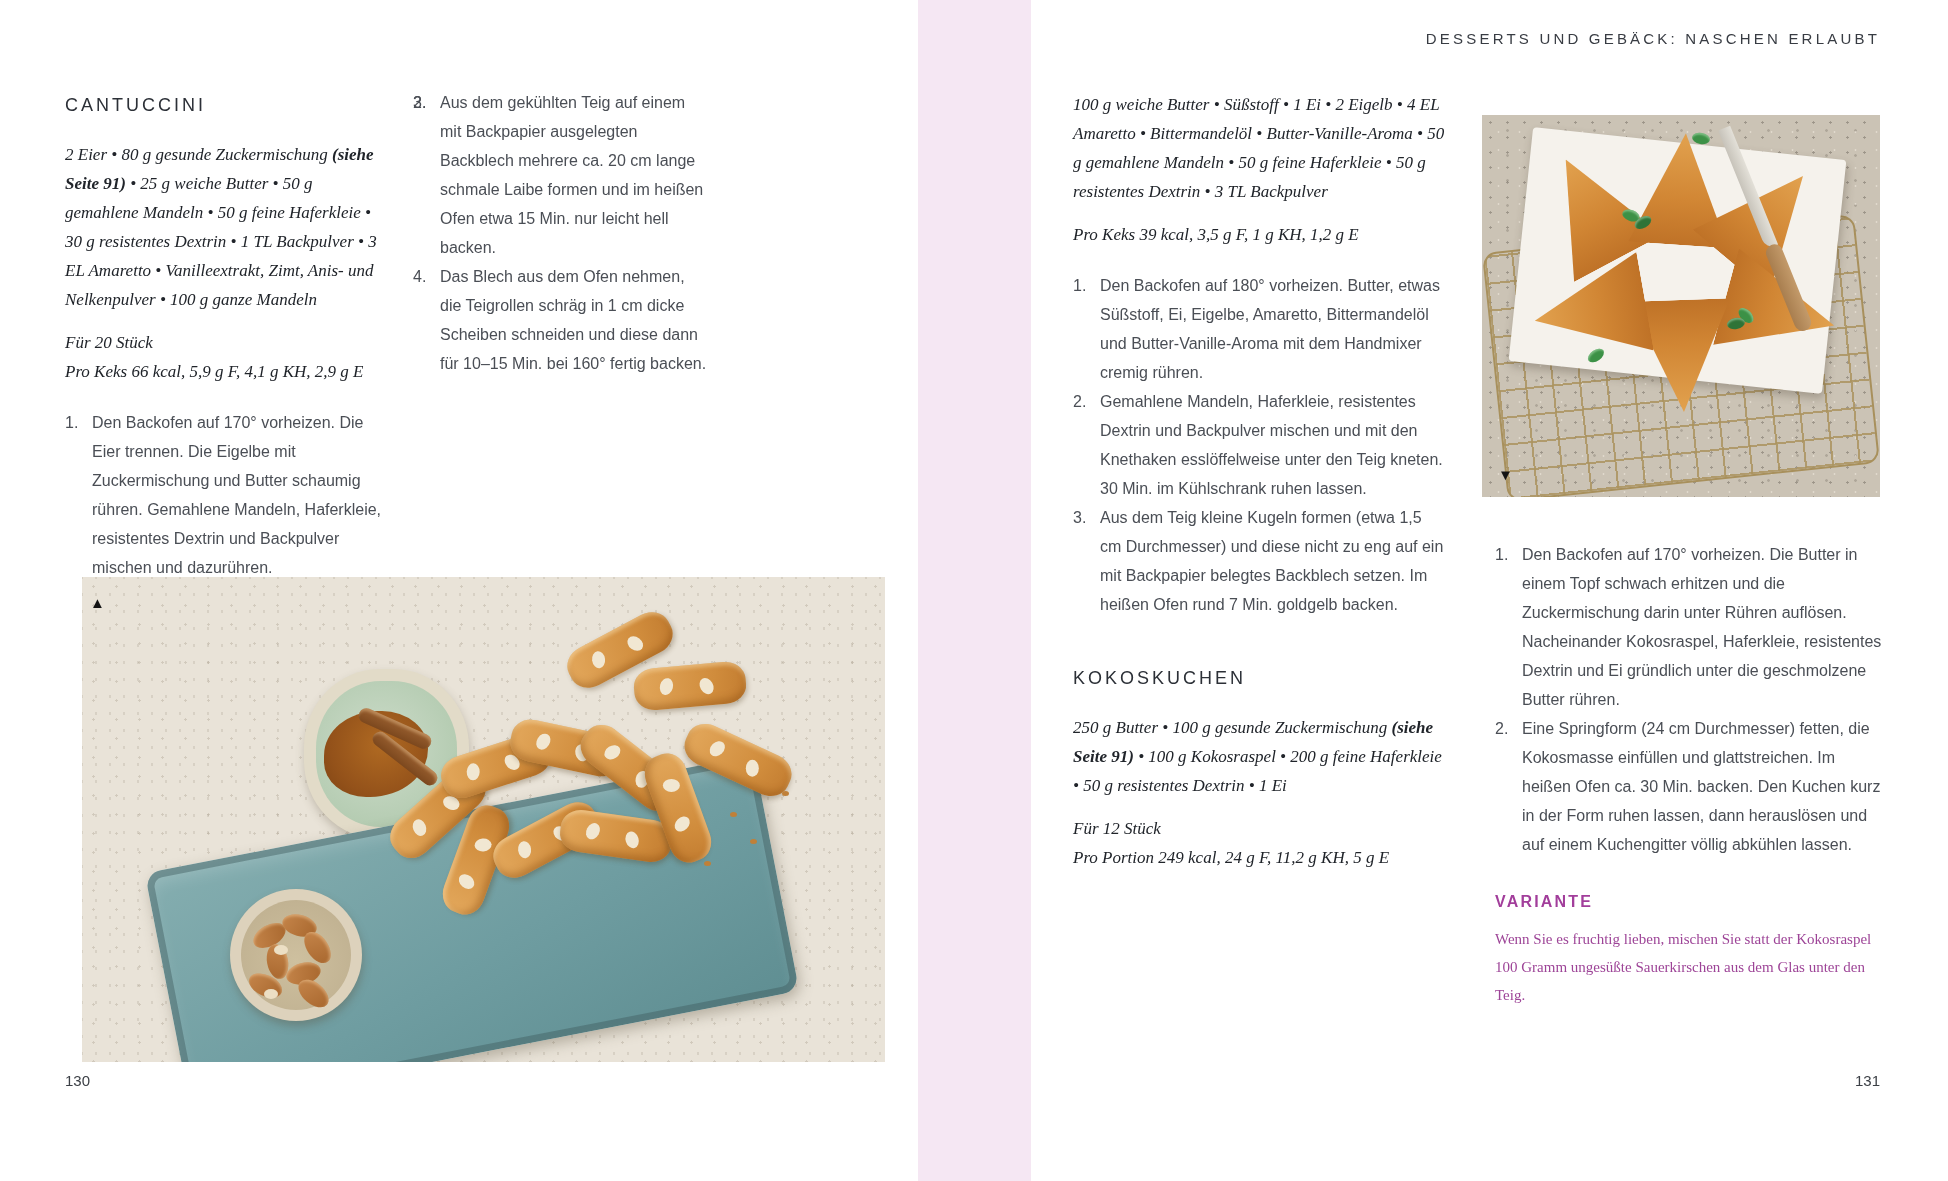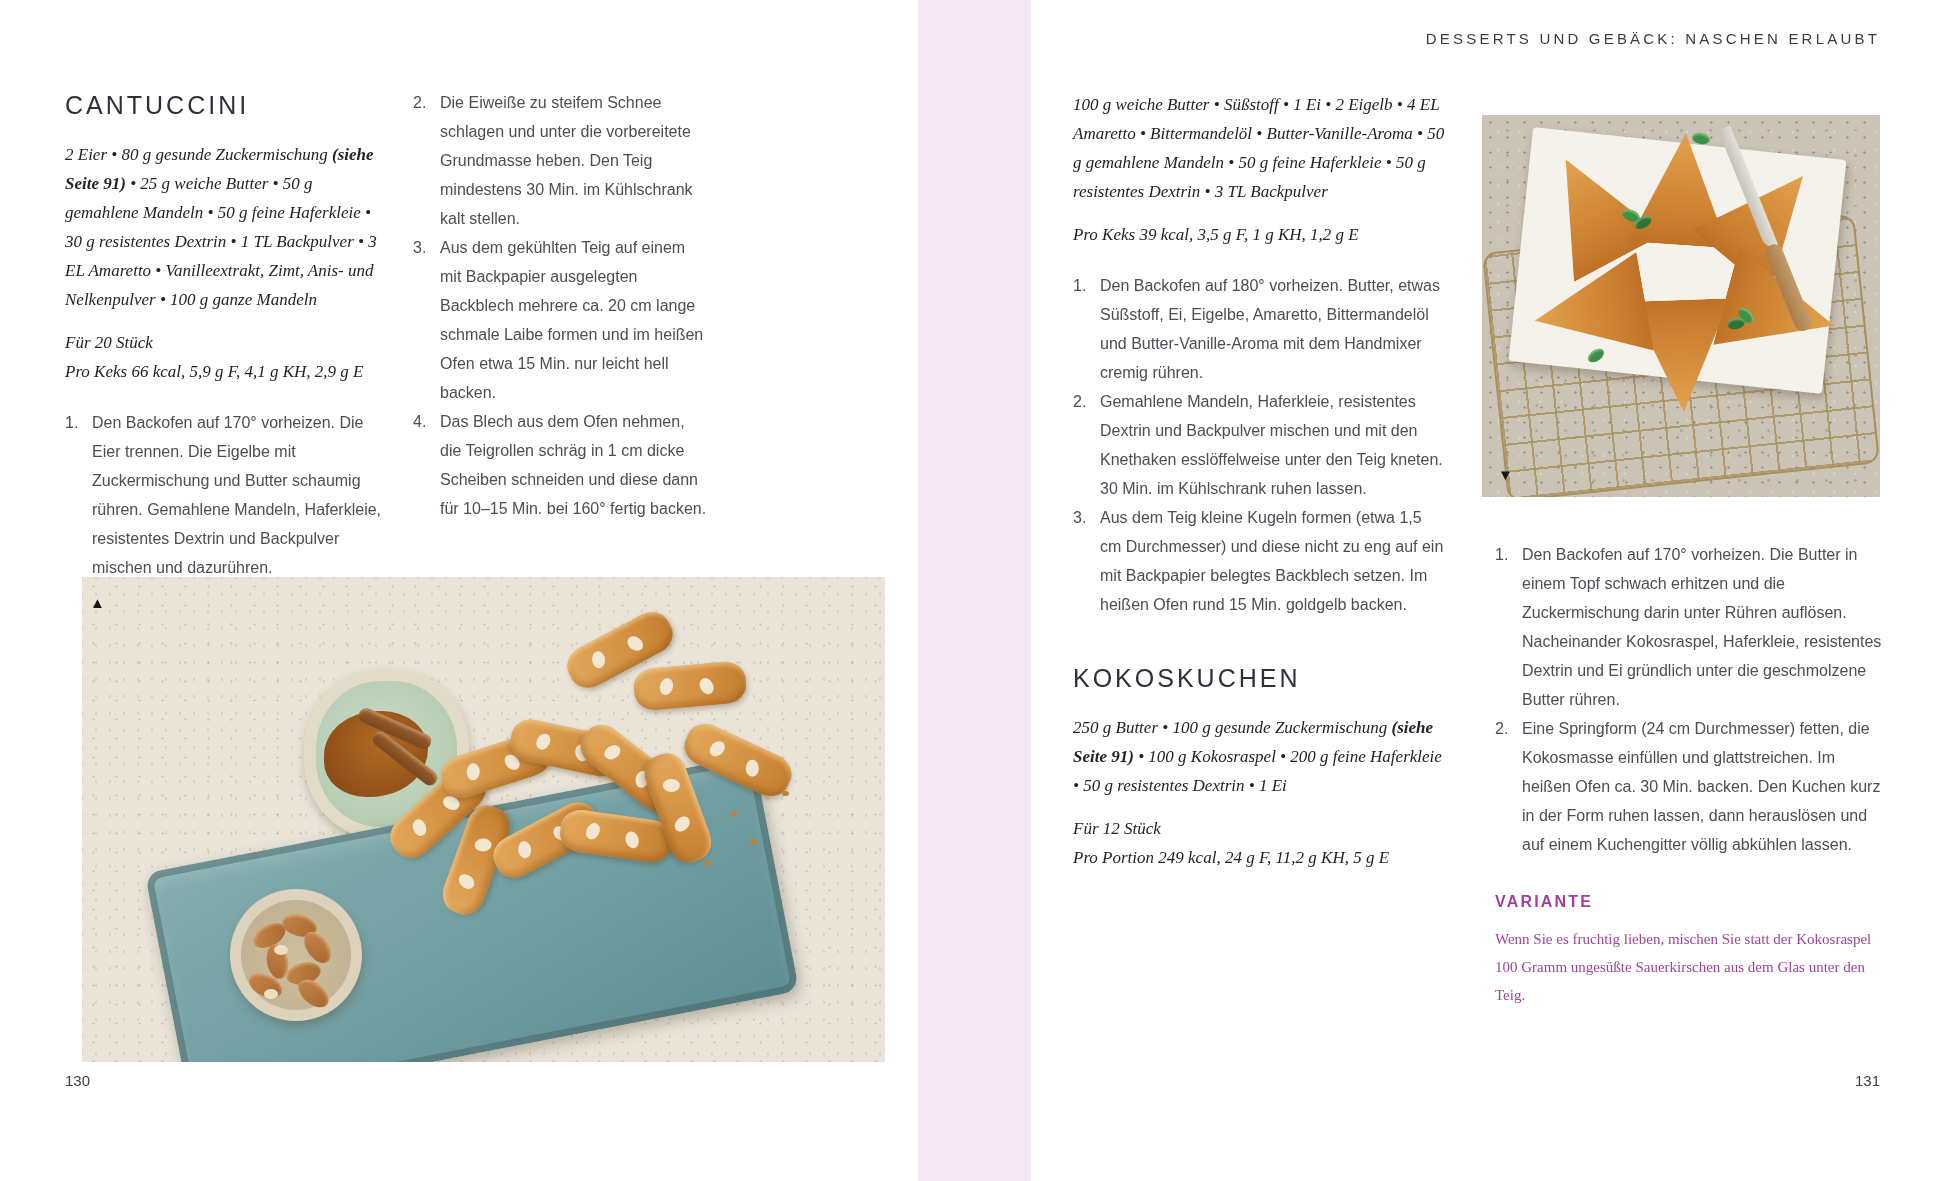--- a/index.html
+++ b/index.html
@@ -19,21 +19,21 @@
   .pagenum.left{left:65px;text-align:right;}
   .pagenum.right{right:68px;}
 
   .col{position:absolute;}
   .col-l1{left:65px;top:90px;width:320px;}
   .col-l2{left:413px;top:88px;width:294px;}
   .col-r1{left:1073px;top:90px;width:372px;}
   .col-r2{left:1495px;top:540px;width:392px;}
 
   h1.recipe-title{
-    margin:0 0 20px 0;font-size:25px;font-weight:400;letter-spacing:3px;
+    margin:0 0 20px 0;font-size:18px;font-weight:400;letter-spacing:3px;
     color:#2c3037;line-height:30px;
   }
   h1.recipe-title.second{margin-top:44px;}
   .ingredients{
     margin:0;font-family:"Liberation Serif",serif;font-style:italic;
     font-size:17px;line-height:29px;color:#20242a;hyphens:auto;
   }
   .ingredients b{font-weight:700;}
   .meta{margin:14px 0 0 0;font-family:"Liberation Serif",serif;font-style:italic;
     font-size:17px;line-height:29px;color:#20242a;}
@@ -160,21 +160,20 @@
       <span class="num">1.</span>
       <span>Den Backofen auf 170° vorheizen. Die Eier trennen. Die Eigelbe mit Zuckermischung und Butter schaumig rühren. Gemahlene Mandeln, Haferkleie, resistentes Dextrin und Backpulver mischen und dazurühren.</span>
     </div>
   </div>
 </section>
 
 <section class="col col-l2">
   <div class="steps" style="margin-top:0;">
     <div class="step">
       <span class="num">2.</span>
-      <span>Die Eiweiße zu steifem Schnee schlagen und unter die vorbereitete Grundmasse heben. Den Teig mindestens 30 Min. im Kühlschrank kalt stellen.</span>
     </div>
     <div class="step">
       <span class="num">3.</span>
       <span>Aus dem gekühlten Teig auf einem mit Backpapier ausgelegten Backblech mehrere ca. 20 cm lange schmale Laibe formen und im heißen Ofen etwa 15 Min. nur leicht hell backen.</span>
     </div>
     <div class="step">
       <span class="num">4.</span>
       <span>Das Blech aus dem Ofen nehmen, die Teigrollen schräg in 1 cm dicke Scheiben schneiden und diese dann für 10–15 Min. bei 160° fertig backen.</span>
     </div>
   </div>
@@ -229,21 +228,21 @@
     <div class="step">
       <span class="num">1.</span>
       <span>Den Backofen auf 180° vorheizen. Butter, etwas Süßstoff, Ei, Eigelbe, Amaretto, Bittermandelöl und Butter-Vanille-Aroma mit dem Handmixer cremig rühren.</span>
     </div>
     <div class="step">
       <span class="num">2.</span>
       <span>Gemahlene Mandeln, Haferkleie, resistentes Dextrin und Backpulver mischen und mit den Knethaken esslöffelweise unter den Teig kneten. 30 Min. im Kühlschrank ruhen lassen.</span>
     </div>
     <div class="step">
       <span class="num">3.</span>
-      <span>Aus dem Teig kleine Kugeln formen (etwa 1,5 cm Durchmesser) und diese nicht zu eng auf ein mit Backpapier belegtes Backblech setzen. Im heißen Ofen rund 15 Min. goldgelb backen.</span>
+      <span>Aus dem Teig kleine Kugeln formen (etwa 1,5 cm Durchmesser) und diese nicht zu eng auf ein mit Backpapier belegtes Backblech setzen. Im heißen Ofen rund 7 Min. goldgelb backen.</span>
     </div>
   </div>
 
   <h1 class="recipe-title second">KOKOSKUCHEN</h1>
   <p class="ingredients"><span>250 g Butter • 100 g gesunde Zuckermischung </span><b>(siehe Seite 91)</b><span> • 100 g Kokosraspel • 200 g feine Haferkleie • 50 g resistentes Dextrin • 1 Ei</span></p>
   <div class="meta">
     <div>Für 12 Stück</div>
     <div>Pro Portion 249 kcal, 24 g F, 11,2 g KH, 5 g E</div>
   </div>
 </section>

